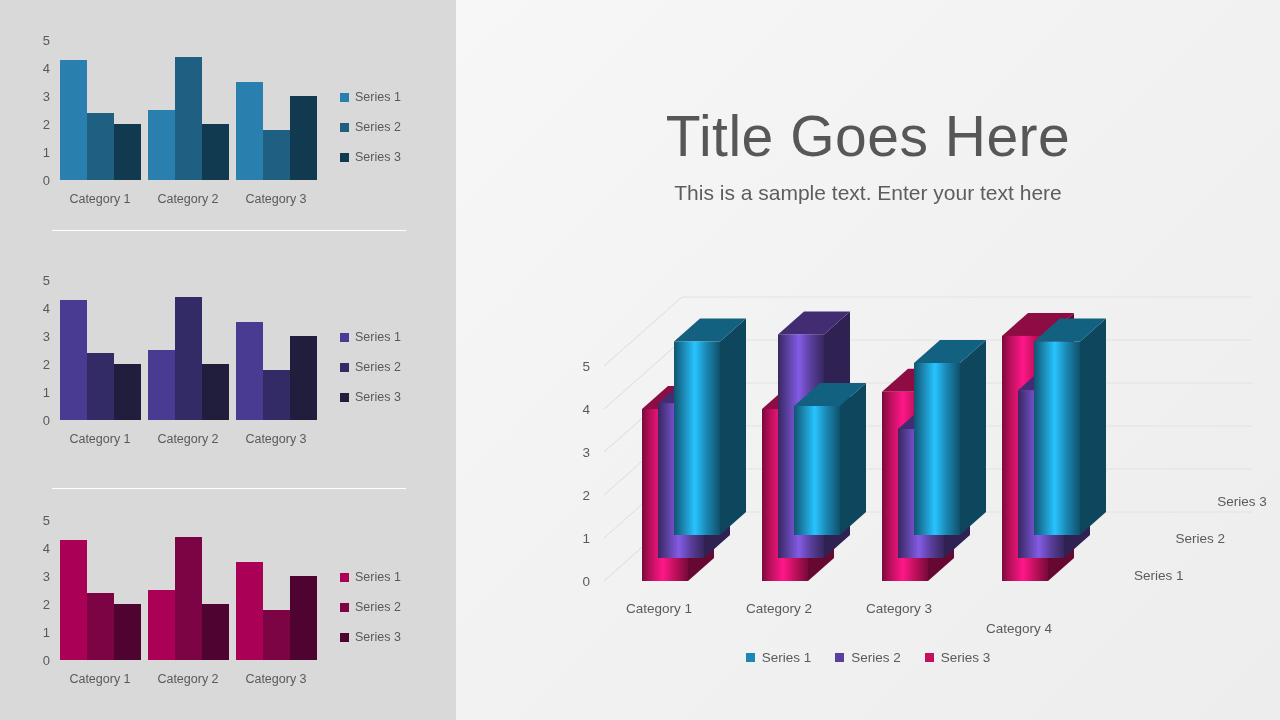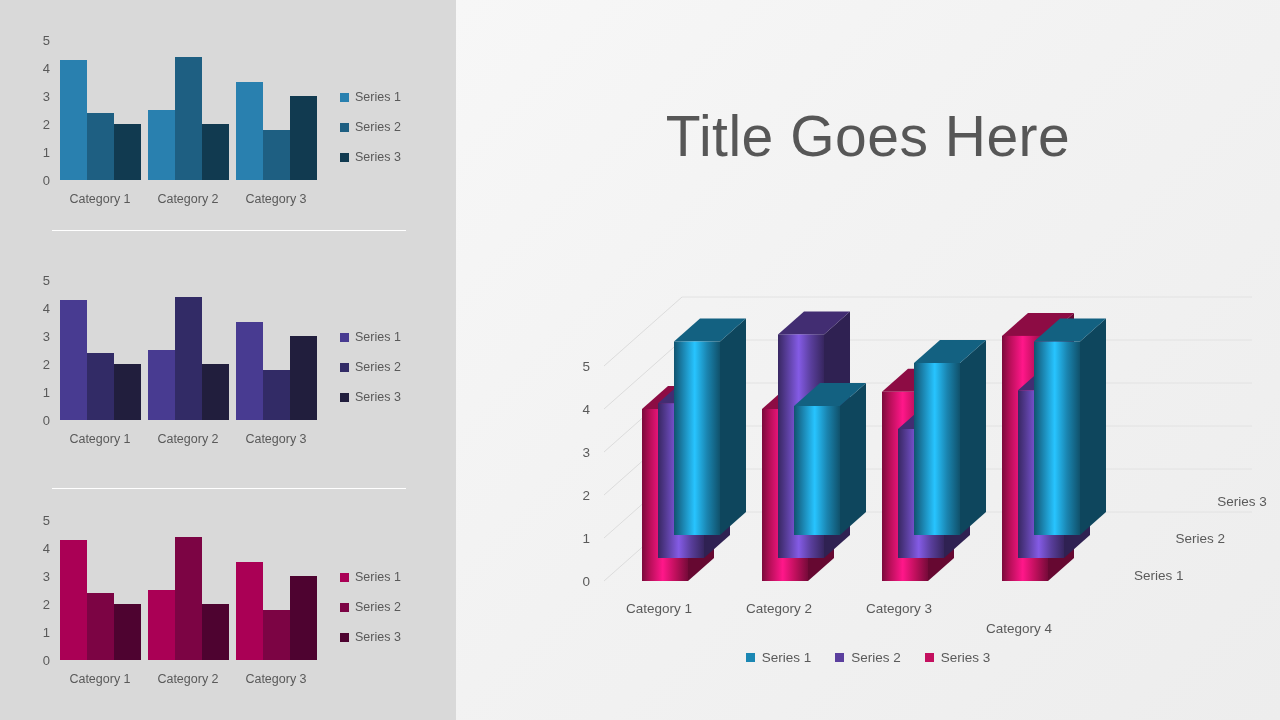--- a/index.html
+++ b/index.html
@@ -234,20 +234,21 @@
           <span class="mini-legend-label">Series 3</span>
         </div>
       </div>
     </div>
 
 </div>
 
 <div id="right-panel">
 
   <div id="page-title">Title Goes Here</div>
+  <div id="page-subtitle">This is a sample text. Enter your text here</div>
 
   <div id="chart3d">
     <svg id="chart3d-svg" width="824" height="400">
         <defs>
           <linearGradient id="g3d_2" x1="0" y1="0" x2="1" y2="0">
             <stop offset="0" stop-color="#7a0a3b"></stop>
             <stop offset="0.18" stop-color="#ba0f5a"></stop>
             <stop offset="0.45" stop-color="#ff178a"></stop>
             <stop offset="0.72" stop-color="#c0105d"></stop>
             <stop offset="1" stop-color="#760a39"></stop>

